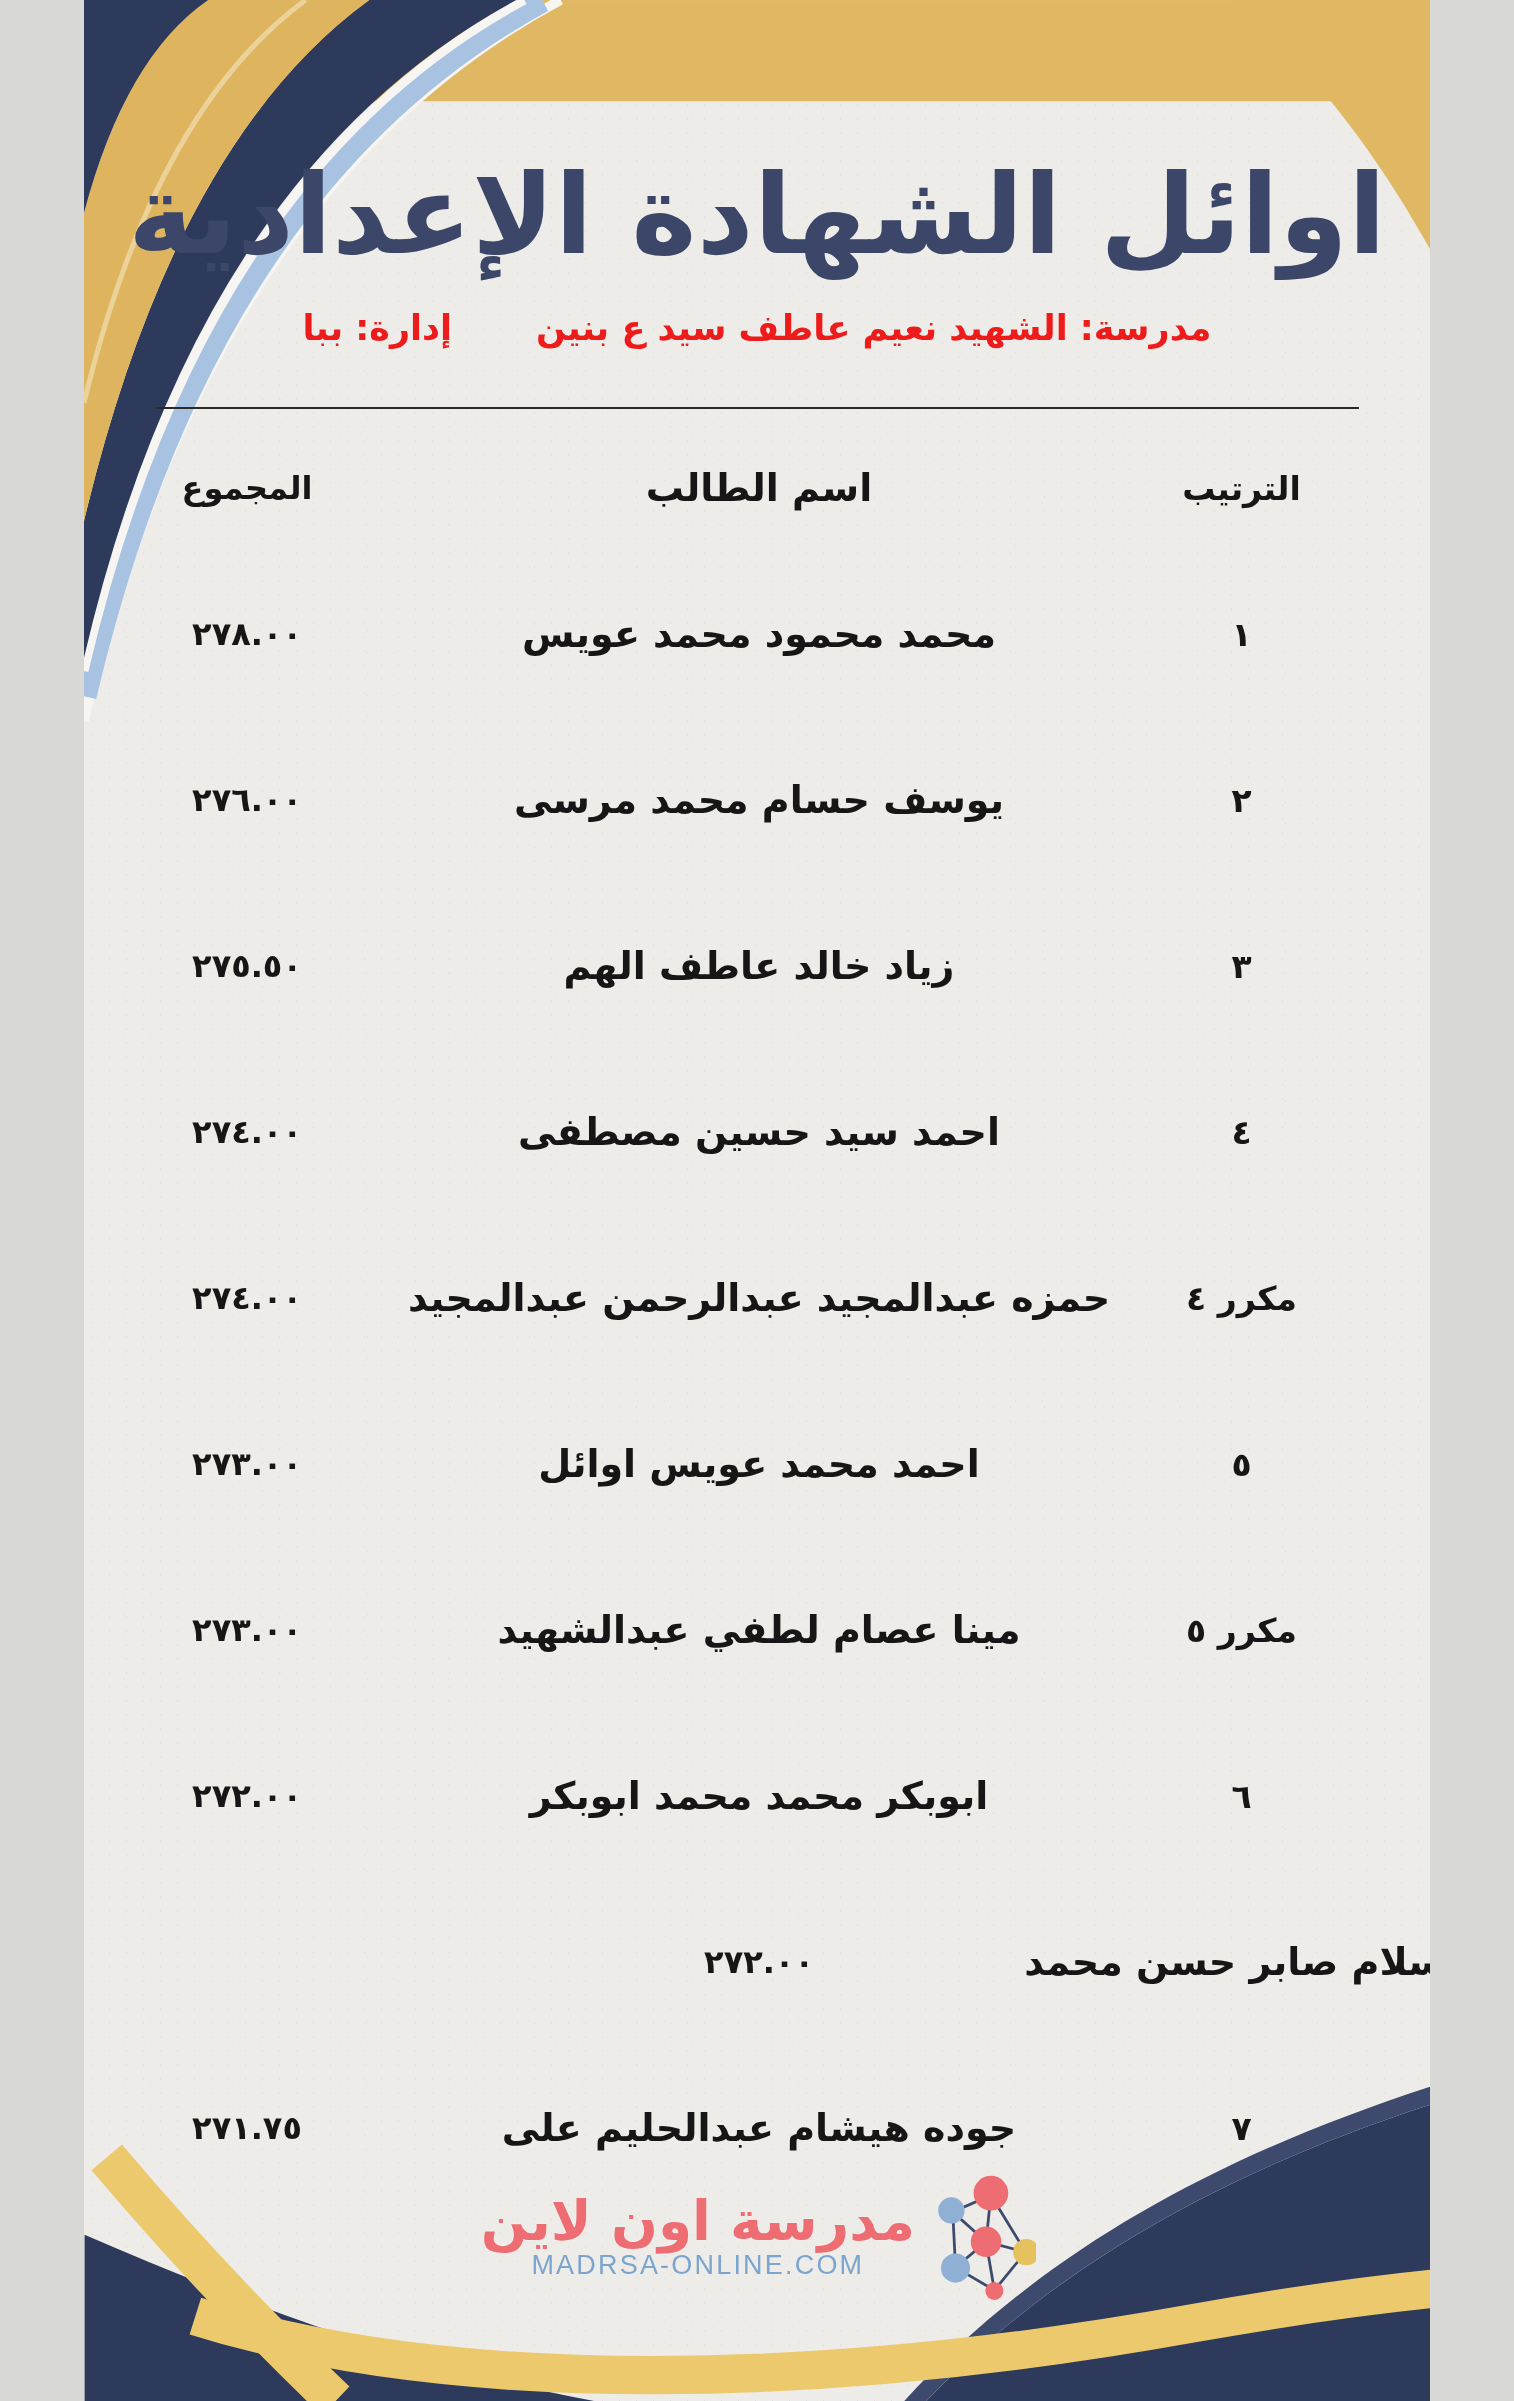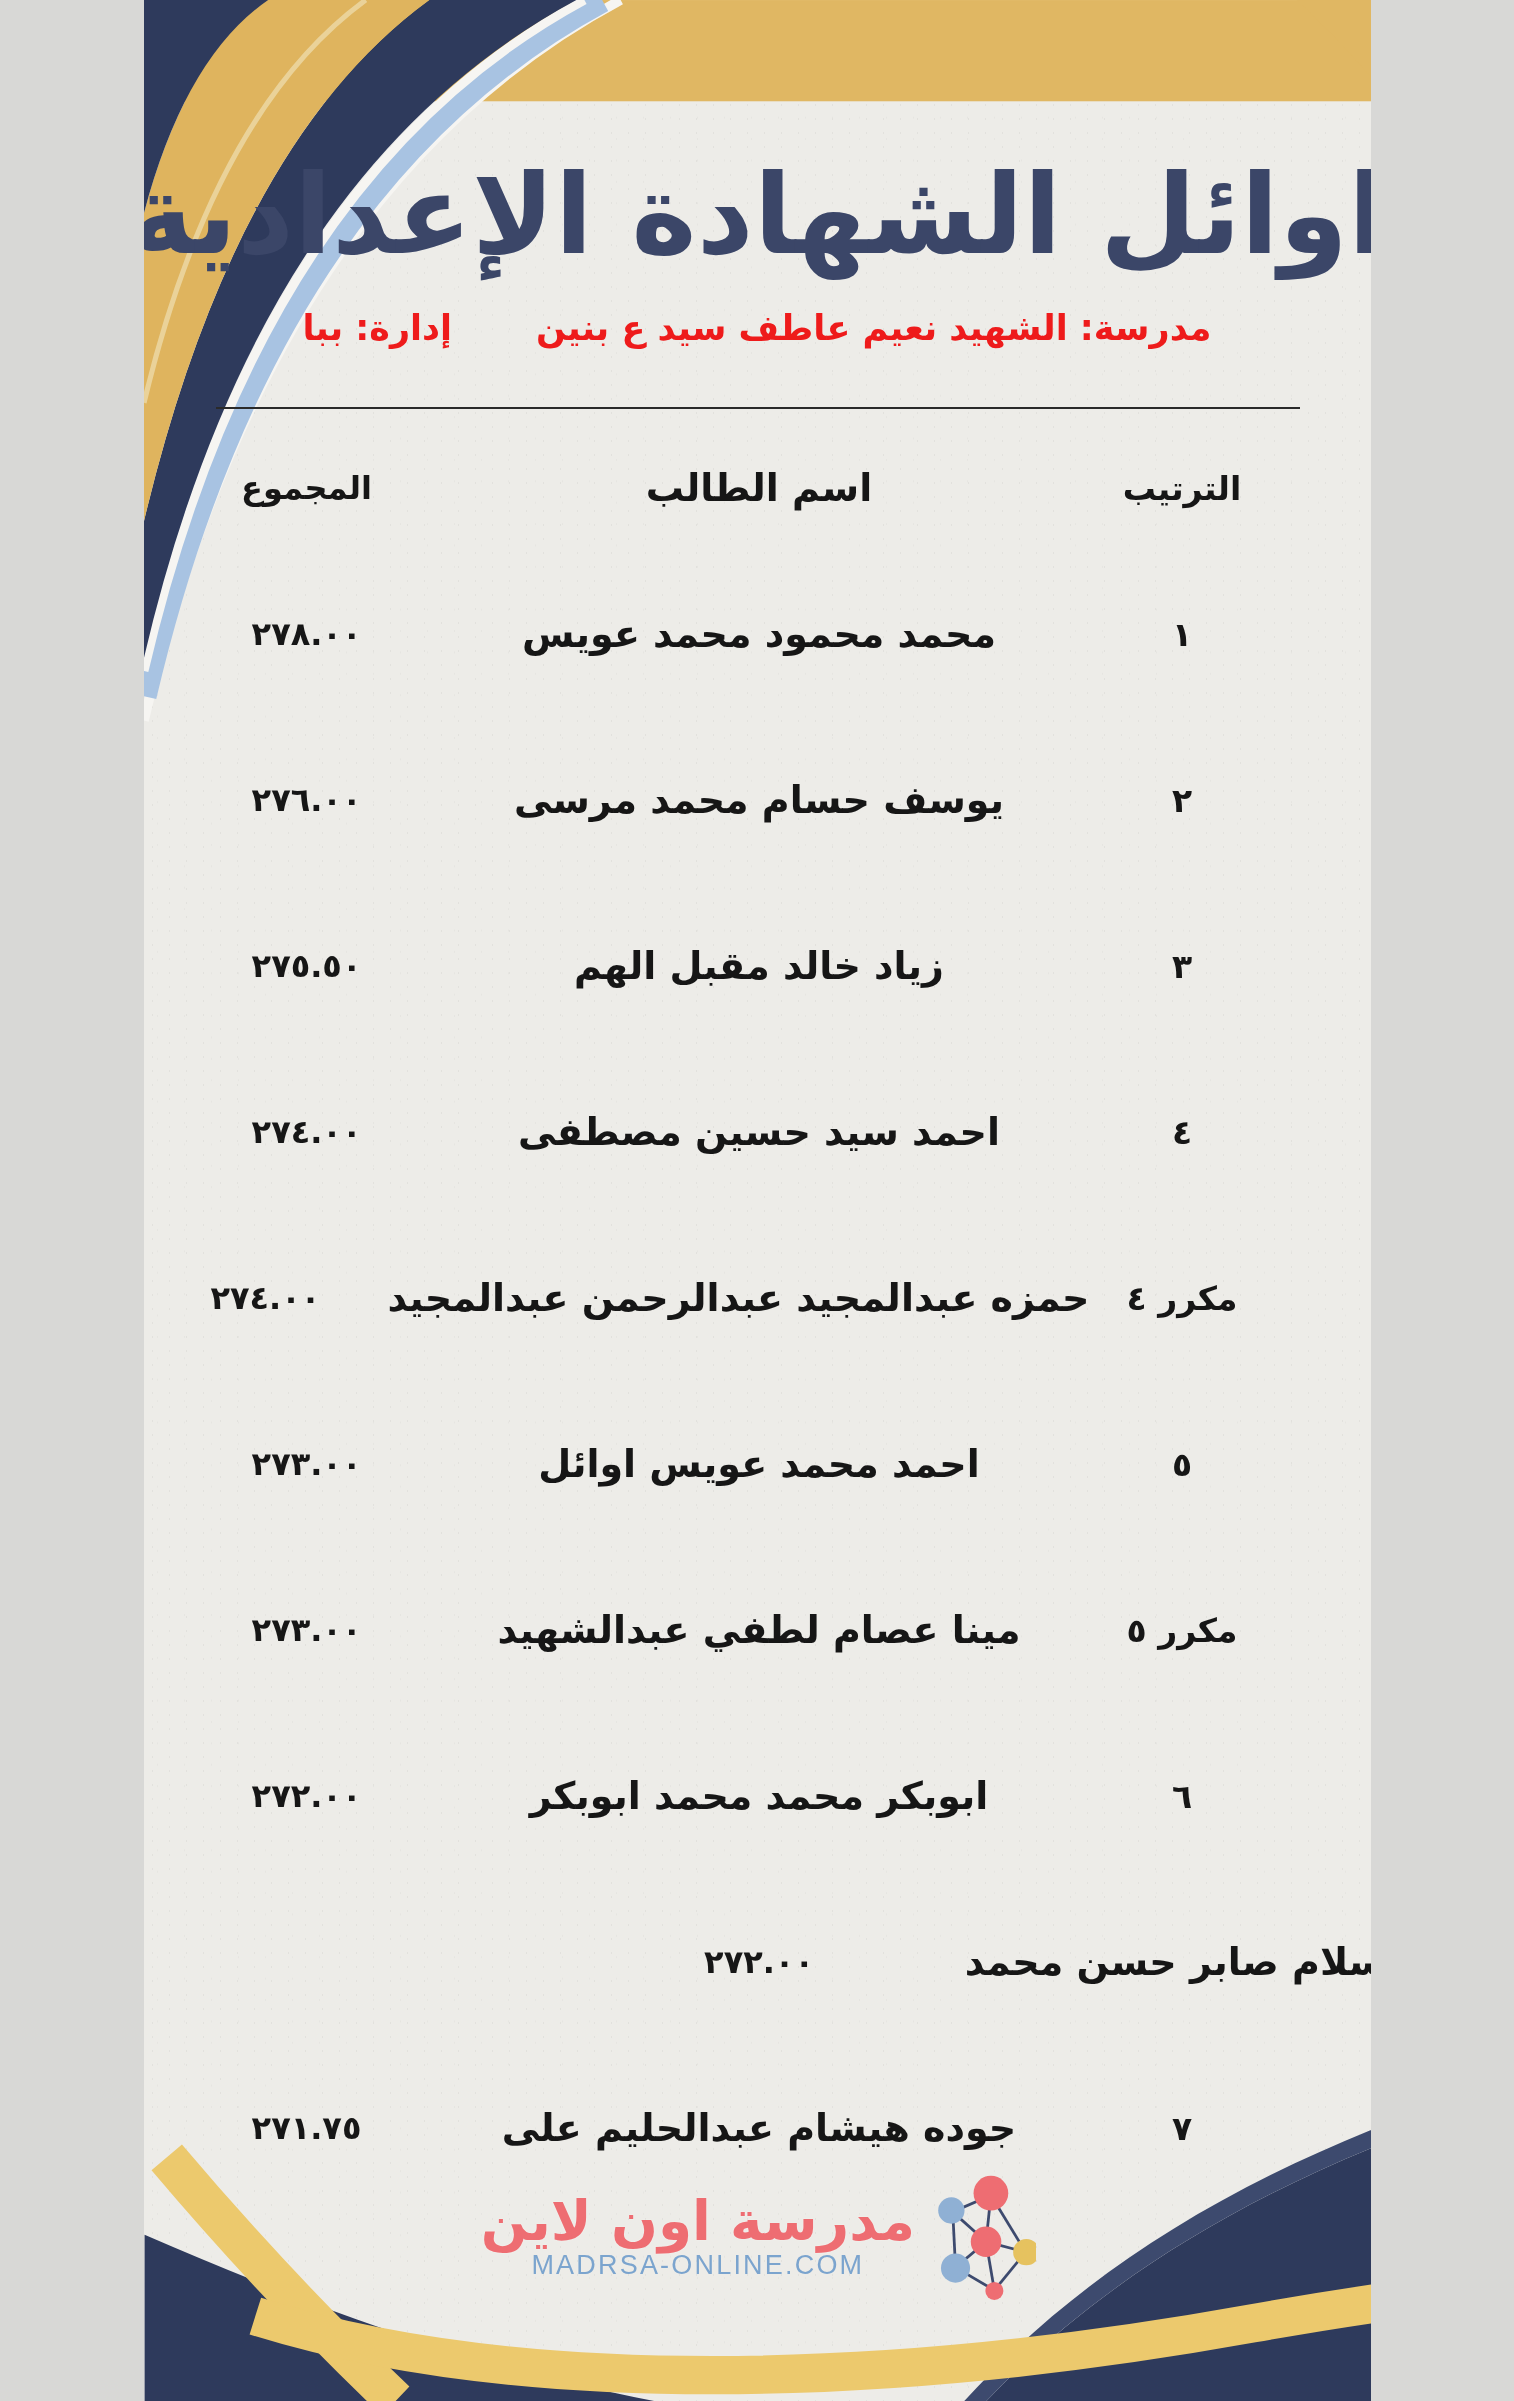--- a/index.html
+++ b/index.html
@@ -1,18 +1,18 @@
 <!DOCTYPE html>
 <html lang="ar" dir="rtl" style="font-size:11.8px"><head>
 <meta charset="utf-8">
 <style>
   html,body{margin:0;padding:0;background:#d8d8d6;}
   .page{
     position:relative;
-    width:1227px;height:2401px;
+    width:1346px;height:2401px;
     margin:0 auto;
     background-color:#edece8;
     background-image:
       radial-gradient(#e2e1dd 0.7px, transparent 1px),
       radial-gradient(#e6e5e1 0.7px, transparent 1.1px);
     background-size:17px 14px, 27px 21.4px;
     overflow:hidden;
     font-family:"DejaVu Sans", sans-serif;
     direction:rtl;
   }
@@ -136,21 +136,21 @@
           <div class="cell name">محمد محمود محمد عويس</div>
           <div class="cell total">٢٧٨.٠٠</div>
         </div>
         <div class="trow">
           <div class="cell rank">٢</div>
           <div class="cell name">يوسف حسام محمد مرسى</div>
           <div class="cell total">٢٧٦.٠٠</div>
         </div>
         <div class="trow">
           <div class="cell rank">٣</div>
-          <div class="cell name">زياد خالد مقبل الهم</div>
+          <div class="cell name">زياد خالد عاطف الهم</div>
           <div class="cell total">٢٧٥.٥٠</div>
         </div>
         <div class="trow">
           <div class="cell rank">٤</div>
           <div class="cell name">احمد سيد حسين مصطفى</div>
           <div class="cell total">٢٧٤.٠٠</div>
         </div>
         <div class="trow">
           <div class="cell rank">مكرر ٤</div>
           <div class="cell name">حمزه عبدالمجيد عبدالرحمن عبدالمجيد</div>

